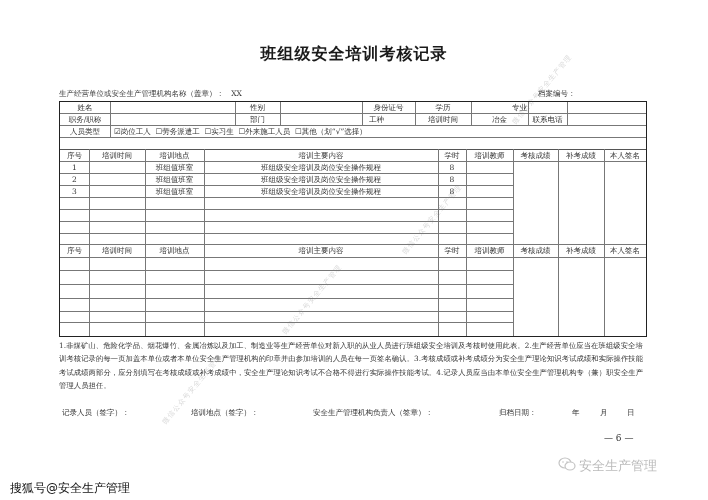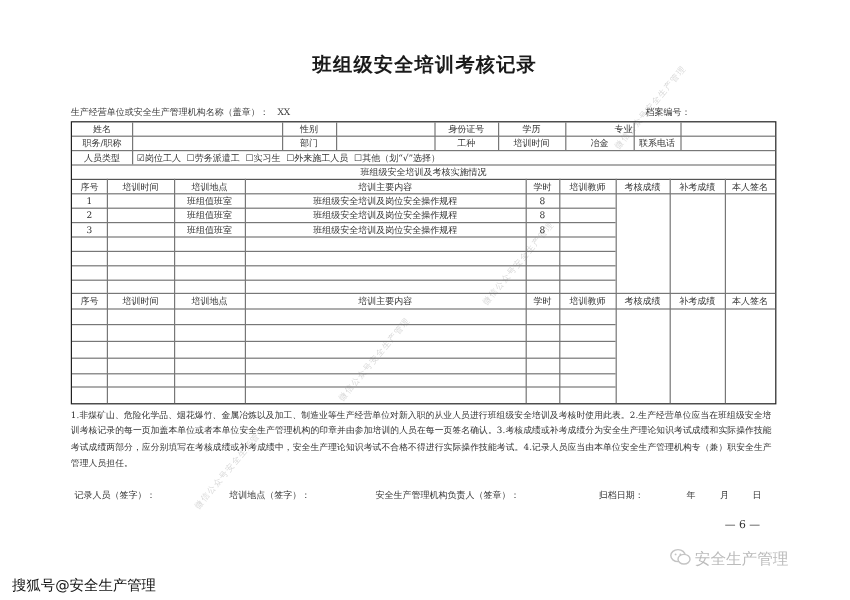--- a/index.html
+++ b/index.html
@@ -107,35 +107,34 @@
   <div class="cell" style="left:175px; width:45px; top:0;">性别</div>
   <div class="cell" style="left:220px; width:82px; top:0;"></div>
   <div class="cell" style="left:302px; width:53px; top:0;">身份证号</div>
   <div class="cell" style="left:355px; width:56px; top:0;">学历</div>
   <div class="cell" style="left:411px; width:57px; top:0;"></div>
   <div class="cell" style="left:440px; width:39px; top:0;">专业</div>
   <div class="cell" style="left:507px; width:79px; top:0;"></div>
 
   <div class="cell" style="left:0; width:50px; top:12px;">职务/职称</div>
   <div class="cell" style="left:175px; width:45px; top:12px;">部门</div>
-  <div class="cell" style="left:302px; width:53px; top:12px;">工种</div>
+  <div class="cell" style="left:290px; width:53px; top:12px;">工种</div>
   <div class="cell" style="left:355px; width:56px; top:12px;">培训时间</div>
   <div class="cell" style="left:411px; width:57px; top:12px;">冶金</div>
   <div class="cell" style="left:468px; width:39px; top:12px;">联系电话</div>
 
   <div class="cell" style="left:0; width:50px; top:24px;">人员类型</div>
   <div class="cell" style="left:54px; top:24px; text-align:center;">
     <span><span>☑</span><span>岗位工人</span></span>&nbsp;
     <span><span>☐</span><span>劳务派遣工</span></span>&nbsp;
     <span><span>☐</span><span>实习生</span></span>&nbsp;
     <span><span>☐</span><span>外来施工人员</span></span>&nbsp;
     <span><span>☐</span><span>其他（划“√”选择）</span></span>
   </div>
 
-  <div class="cell" style="left:0; width:586px; top:36px;">班组级安全培训及考核实施情况</div>
 
   <div class="cell" style="left:0; width:29px; top:48px;">序号</div>
   <div class="cell" style="left:29px; width:56px; top:48px;">培训时间</div>
   <div class="cell" style="left:85px; width:59px; top:48px;">培训地点</div>
   <div class="cell" style="left:144px; width:234px; top:48px;">培训主要内容</div>
   <div class="cell" style="left:378px; width:28px; top:48px;">学时</div>
   <div class="cell" style="left:406px; width:47px; top:48px;">培训教师</div>
   <div class="cell" style="left:453px; width:45px; top:48px;">考核成绩</div>
   <div class="cell" style="left:498px; width:46px; top:48px;">补考成绩</div>
   <div class="cell" style="left:544px; width:42px; top:48px;">本人签名</div>

